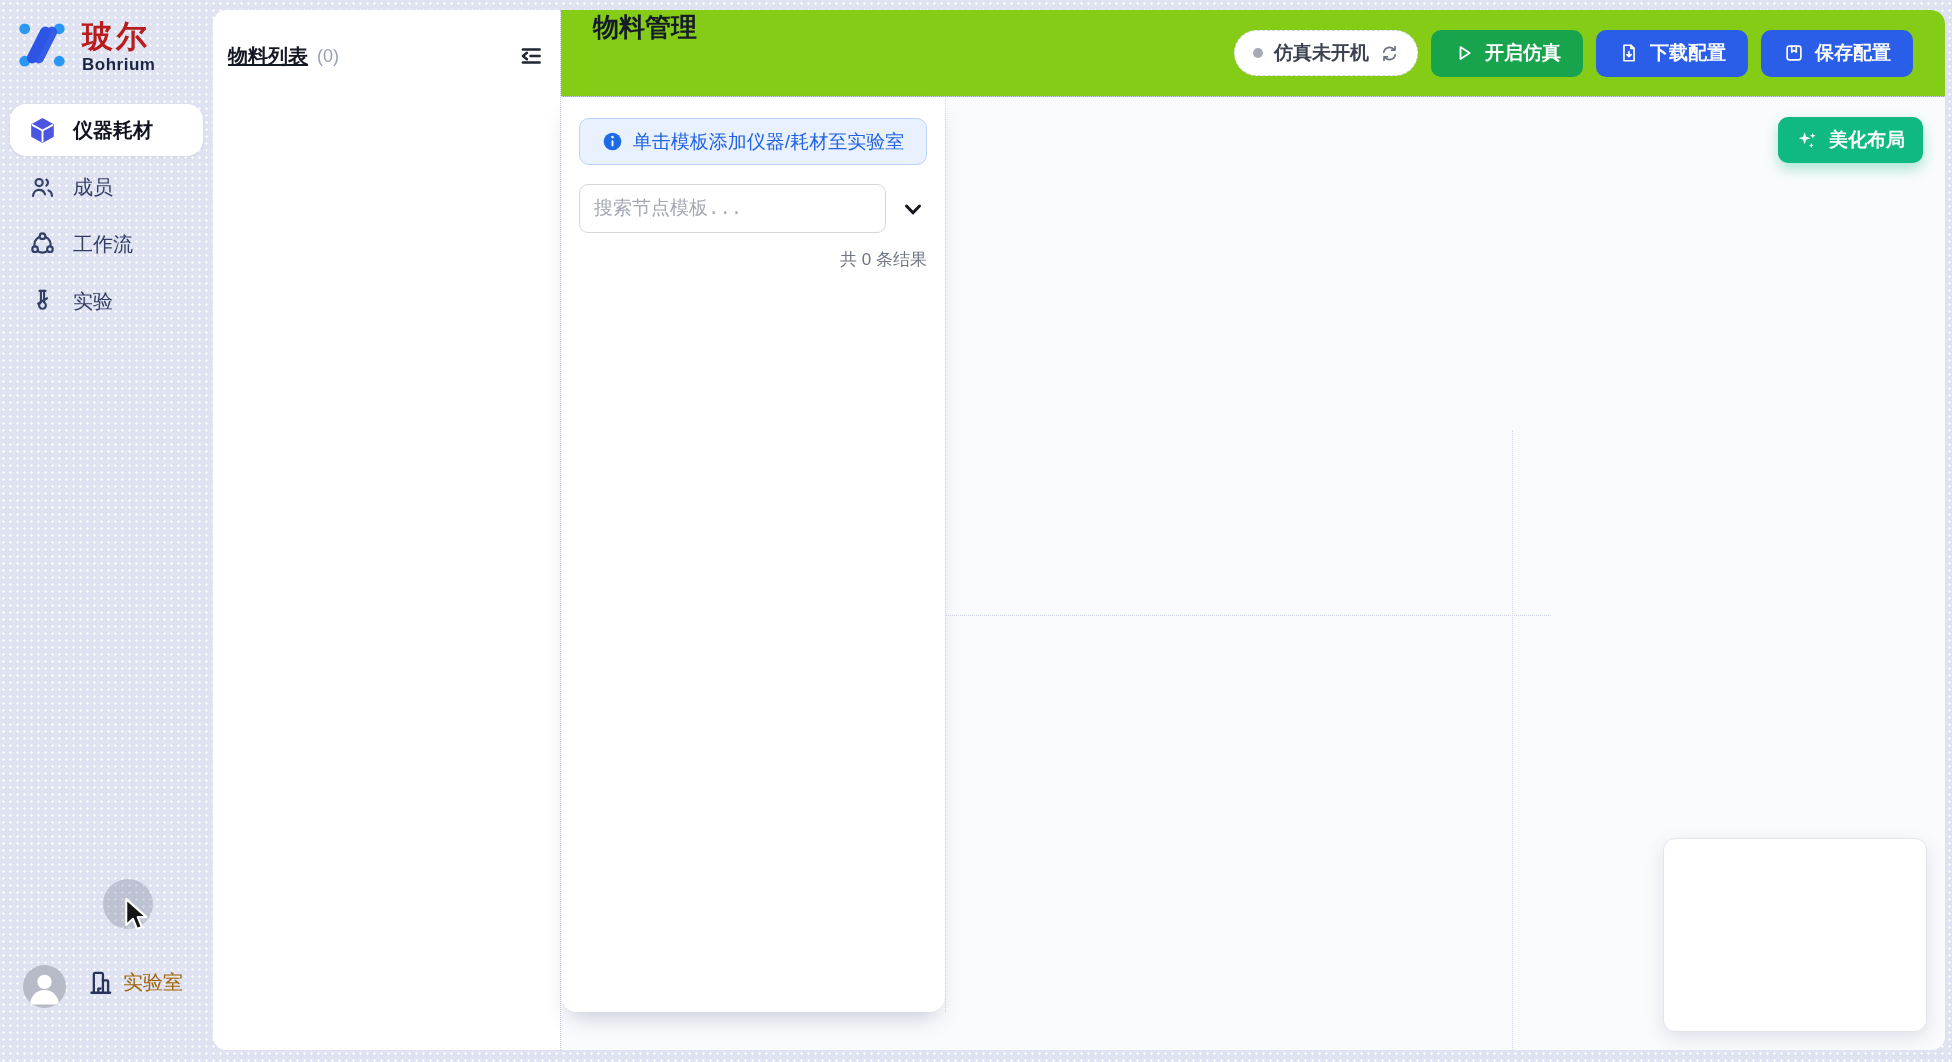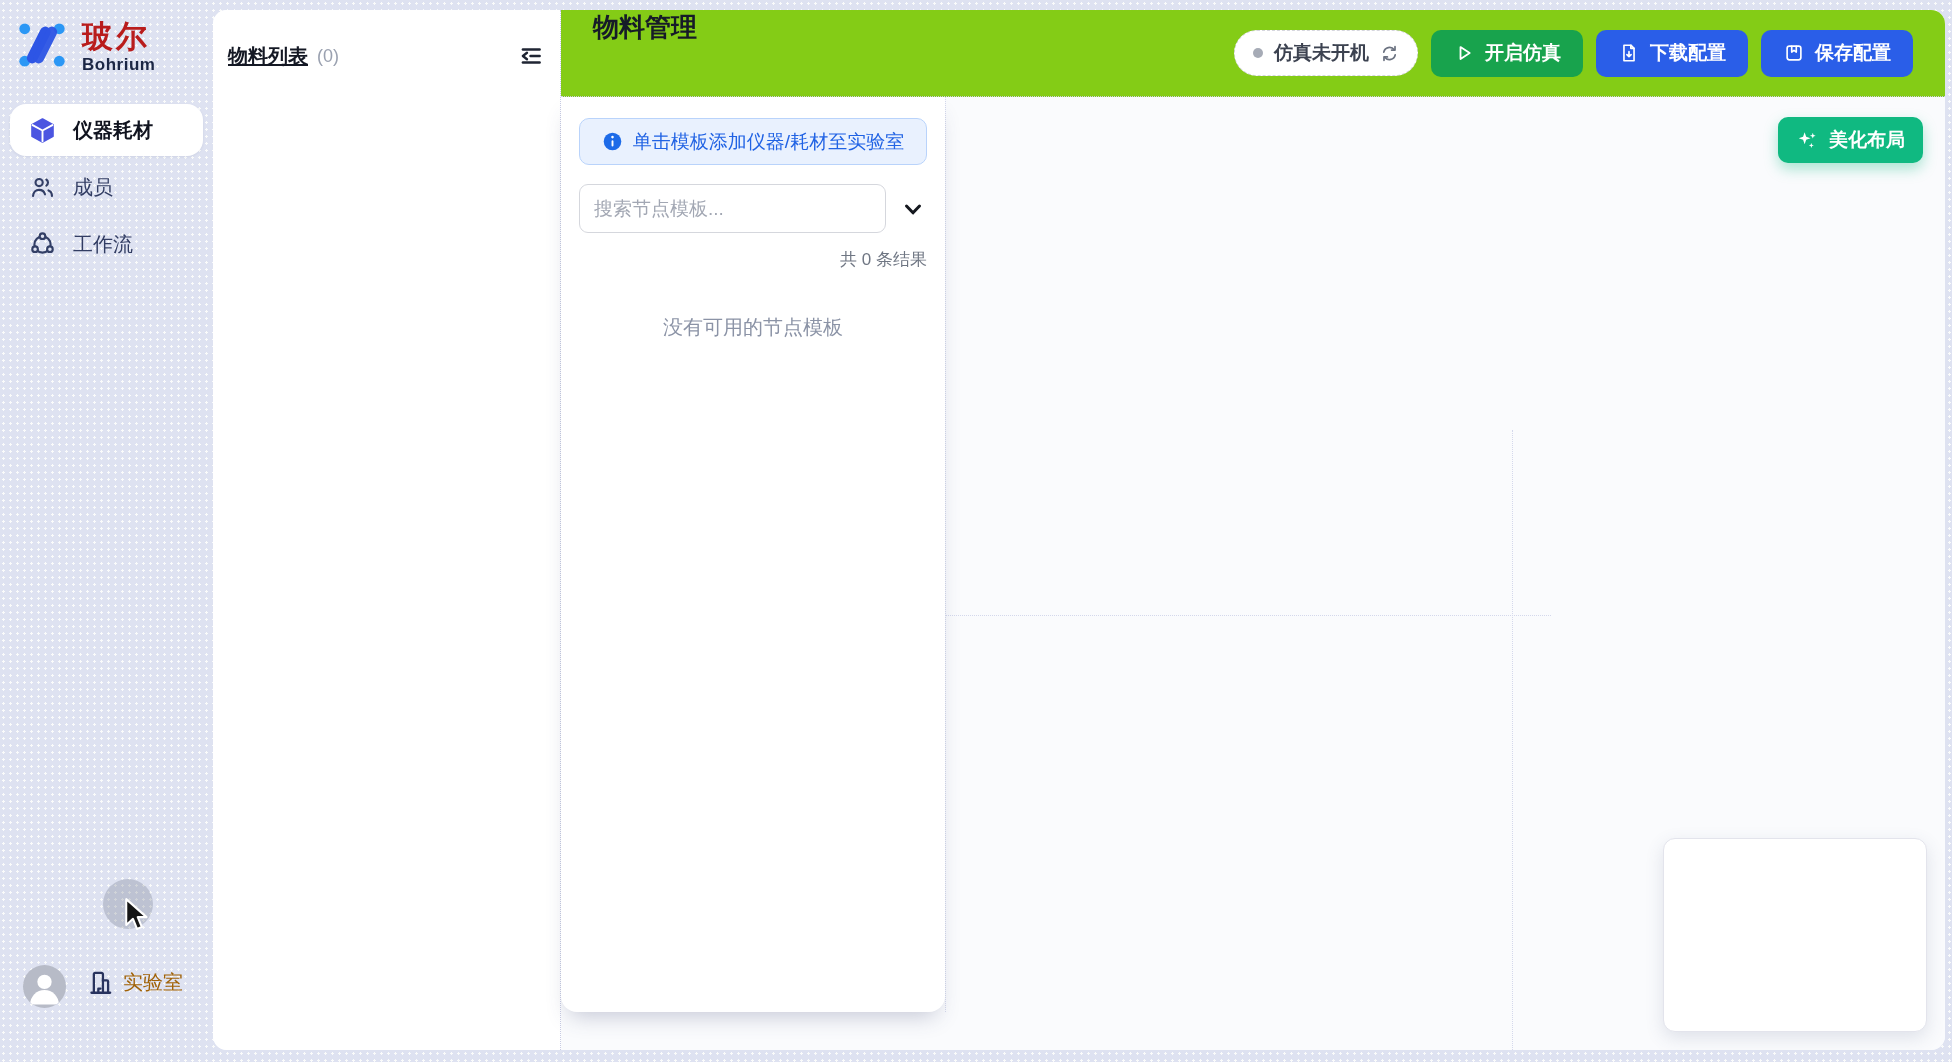--- a/index.html
+++ b/index.html
@@ -77,21 +77,21 @@
   .template-panel { position:absolute; left:0; top:0; width:384px; height:915px; background:#fff;
                     border-radius:0 0 16px 16px; box-shadow:0 12px 22px -8px rgba(60,70,110,.28);
                     padding:21px 18px; }
   .banner { height:47px; background:#e9f1fe; border:1px solid #b9d3fb; border-radius:10px;
             display:flex; align-items:center; justify-content:center; gap:10px;
             font-size:19px; font-weight:500; color:#2163e4; cursor:pointer;}
   .banner svg { width:21px; height:21px; flex:none; }
   .search-row { margin-top:19px; display:flex; align-items:center; }
   .search-input { width:312px; height:49px; border:1px solid #d5d7dd; border-radius:9px; padding:0 14px;
                   font-size:19px; color:#2b2f38; outline:none; background:#fff;
-                  font-family:Liberation Sans, sans-serif;}
+                  font-family:Liberation Mono, monospace;}
   .search-input::placeholder { color:#a2a7b3; }
   .chevron-btn { margin-left:14px; width:28px; height:28px; display:flex; align-items:center;
                  justify-content:center; cursor:pointer; }
   .chevron-btn svg { width:24px; height:24px; }
   .results { margin-top:15px; text-align:right; font-size:17px; color:#6f7683; }
   .empty { position:absolute; left:0; right:0; top:217px; text-align:center; font-size:20px; color:#8b93a6; }
 
   .beautify { position:absolute; top:20px; right:22px; height:46px; background:#10b981; border:none;
               border-radius:10px; color:#fff; font-size:19px; font-weight:600; padding:0 18px;
               display:flex; align-items:center; gap:10px; cursor:pointer;
@@ -140,20 +140,28 @@
     </div>
     <div class="nav-item">
       <svg viewBox="0 0 24 24" fill="none" stroke="#333f66" stroke-width="1.9">
         <circle cx="12" cy="12" r="7.2"></circle>
         <circle cx="12" cy="4.6" r="2.5" fill="#dee2f1"></circle>
         <circle cx="5.4" cy="16.2" r="2.5" fill="#dee2f1"></circle>
         <circle cx="18.6" cy="16.2" r="2.5" fill="#dee2f1"></circle>
       </svg>
       <span>工作流</span>
     </div>
+    <div class="nav-item">
+      <svg viewBox="0 0 24 24" fill="none" stroke="#333f66" stroke-width="1.9" stroke-linecap="round" stroke-linejoin="round">
+        <path d="M9.3 2.6 h5.4"></path>
+        <path d="M10.6 2.6 v10.2 a3 3 0 1 0 2.8 0 V2.6"></path>
+        <path d="M8.1 13.9 L16 9.1"></path>
+      </svg>
+      <span>实验</span>
+    </div>
   </div>
 
   <div class="click-indicator"></div>
   <svg class="cursor" viewBox="0 0 24 32">
     <path d="M2 1 L2 24 L8 18.5 L11.6 27.5 L15.8 25.6 L12.2 17 L20 17 Z" fill="#151515" stroke="#fff" stroke-width="1.8" stroke-linejoin="round"></path>
   </svg>
 
   <div class="sidebar-footer">
     <div class="avatar">
       <svg viewBox="0 0 24 24">
@@ -244,21 +252,20 @@
         </div>
         <div class="search-row">
           <input class="search-input" type="text" placeholder="搜索节点模板..." style="">
           <span class="chevron-btn">
             <svg viewBox="0 0 24 24" fill="none" stroke="#15181f" stroke-width="3" stroke-linecap="round" stroke-linejoin="round">
               <path d="M5.5 9 L12 15.8 L18.5 9"></path>
             </svg>
           </span>
         </div>
         <div class="results">共 0 条结果</div>
-        <div class="empty">没有可用的节点模板</div>
       </div>
 
       <button class="beautify">
         <svg viewBox="0 0 24 24" fill="#fff">
           <path d="M9 3.5 l1.6 4.6 4.6 1.6 -4.6 1.6 L9 15.9 l-1.6-4.6 -4.6-1.6 4.6-1.6 Z"></path>
           <path d="M17.5 4 l.8 2.2 2.2 .8 -2.2 .8 -.8 2.2 -.8-2.2 -2.2-.8 2.2-.8 Z"></path>
           <path d="M16 14.5 l.7 1.9 1.9 .7 -1.9 .7 -.7 1.9 -.7-1.9 -1.9-.7 1.9-.7 Z"></path>
         </svg>
         <span>美化布局</span>
       </button>

